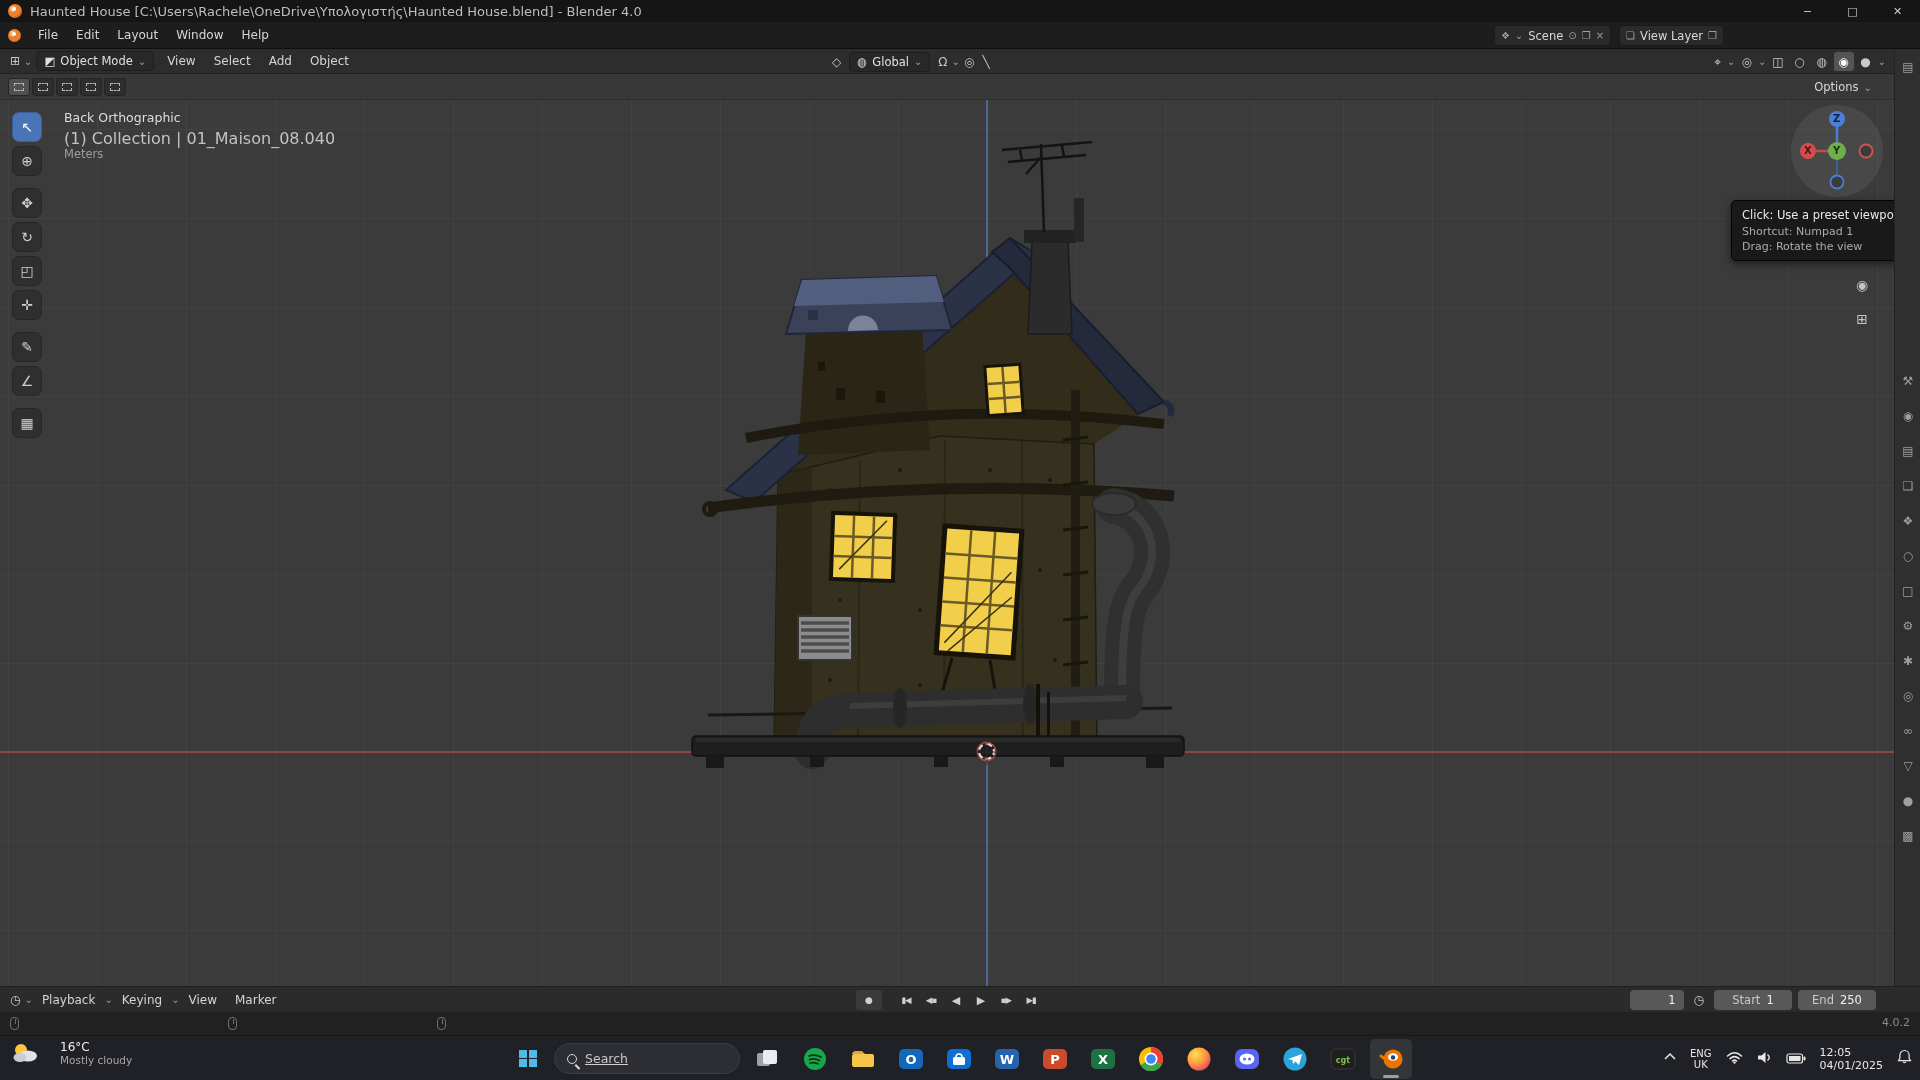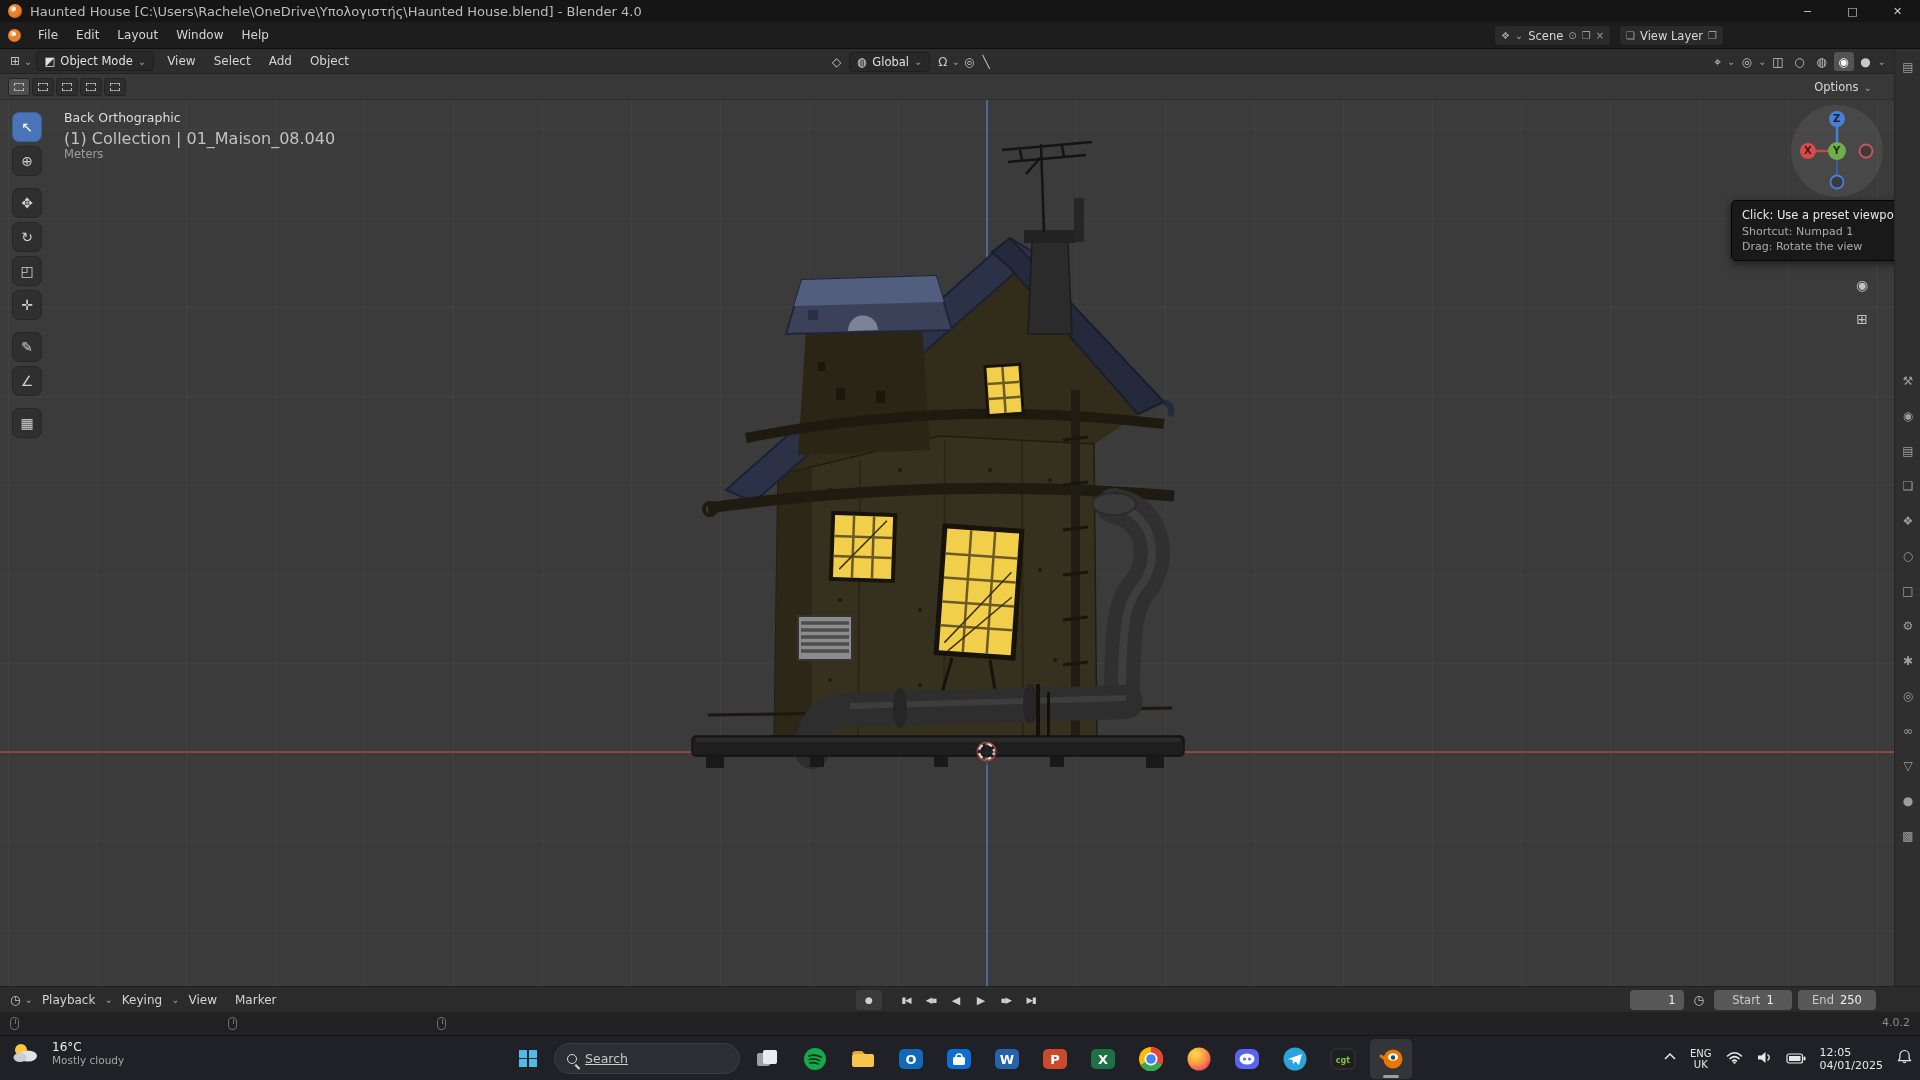--- a/index.html
+++ b/index.html
@@ -111,21 +111,21 @@
 
   
   .statusbar { position:absolute; left:0; top:1012px; width:1920px; height:23px; background:#212121; }
   .mousehint { position:absolute; top:5px; width:9px; height:13px; border:1px solid #6f6f6f; border-radius:4px; }
   .mousehint::after { content:""; position:absolute; left:50%; top:1px; width:1px; height:5px; background:#6f6f6f; }
   .version { position:absolute; right:10px; top:4px; font-size:11px; color:#8a8a8a; }
 
   
   .taskbar { position:absolute; left:0; top:1035px; width:1920px; height:45px; background:#202126;
              border-top:1px solid #15161a; }
-  .weather { position:absolute; left:10px; top:4px; display:flex; align-items:center; gap:12px; }
+  .weather { position:absolute; left:10px; top:4px; display:flex; align-items:center; gap:20px; }
   .w-temp { font-size:12px; color:#f0f0f0; }
   .w-cond { font-size:10.5px; color:#a7a7a7; }
   .tb-center { position:absolute; left:0; top:0; width:1920px; height:45px; display:flex;
                align-items:center; justify-content:center; gap:6px; }
   .startbtn { width:40px; height:40px; display:flex; align-items:center; justify-content:center; border-radius:5px; }
   .winlogo { display:grid; grid-template-columns:8px 8px; grid-template-rows:8px 8px; gap:1.5px; }
   .winlogo span { background:#53b9e9; }
   .searchbox { width:186px; height:31px; border-radius:16px; background:#2d2e33; border:1px solid #3c3d43;
                display:flex; align-items:center; gap:8px; padding:0 12px;text-decoration:underline; }
   .mag { width:10px; height:10px; border:1.6px solid #d8d8d8; border-radius:50%; position:relative; }

